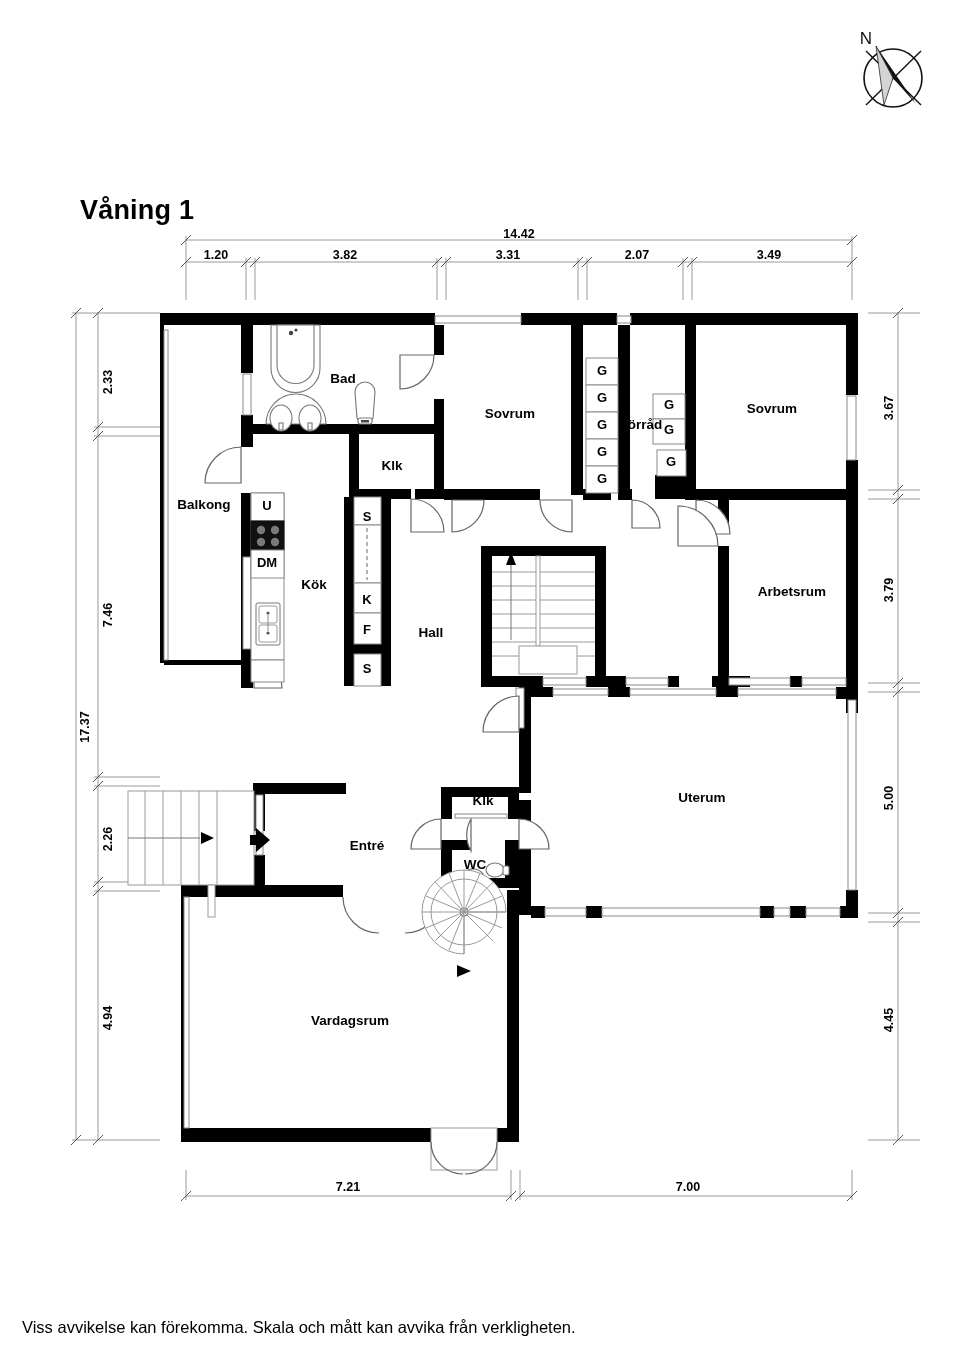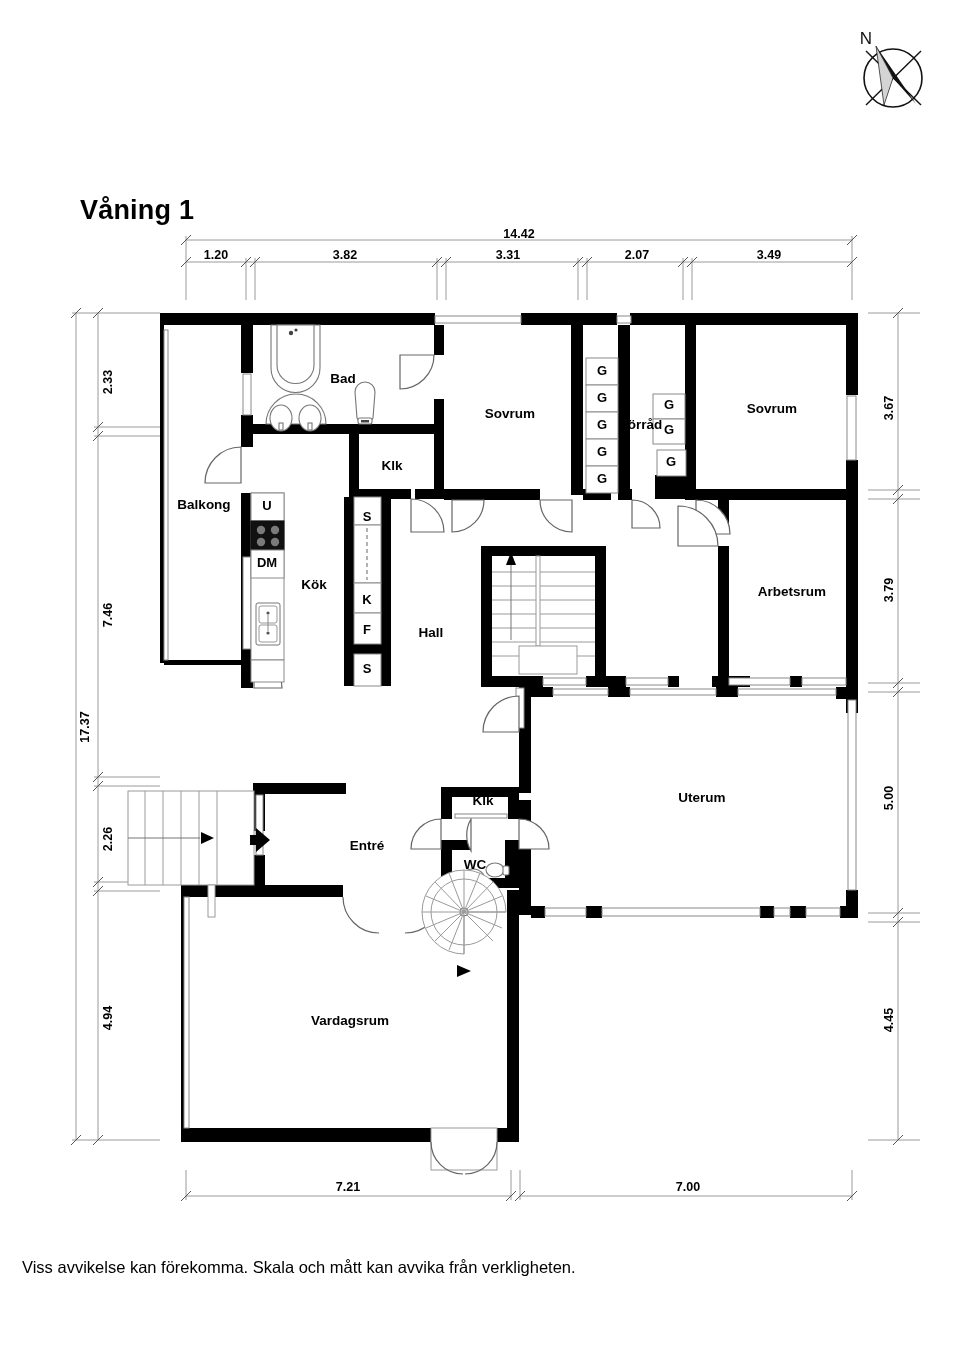--- a/index.html
+++ b/index.html
@@ -456,15 +456,15 @@
   <text class="roomtxt" x="772" y="409" text-anchor="middle" fill="#000">Sovrum</text>
   <text class="roomtxt" x="792" y="592" text-anchor="middle" fill="#000">Arbetsrum</text>
   <text class="roomtxt" x="702" y="798" text-anchor="middle" fill="#000">Uterum</text>
   <text class="roomtxt" x="367" y="846" text-anchor="middle" fill="#000">Entré</text>
   <text class="roomtxt" x="483" y="801" text-anchor="middle" fill="#000">Klk</text>
   <text class="roomtxt" x="475" y="865" text-anchor="middle" fill="#000">WC</text>
   <text class="roomtxt" x="350" y="1021" text-anchor="middle" fill="#000">Vardagsrum</text>
 
 </svg>
 
-<div style="position:absolute;left:22px;top:1258px;width:900px;">
+<div style="position:absolute;left:22px;top:1318px;width:900px;">
   <span class="foot">Viss avvikelse kan förekomma. Skala och mått kan avvika från verkligheten.</span>
 </div>
 
 </body></html>

